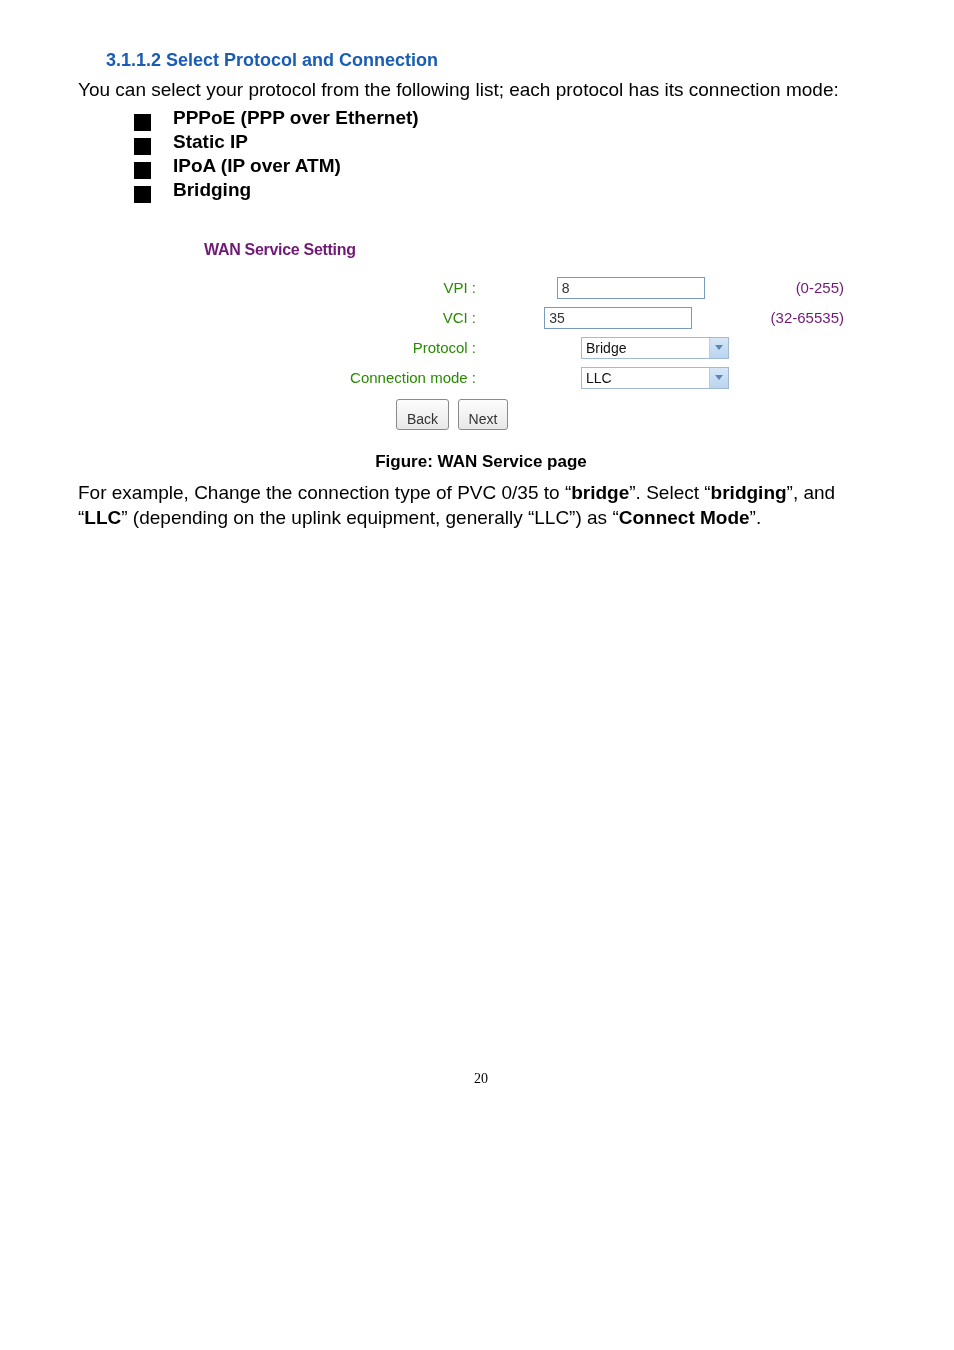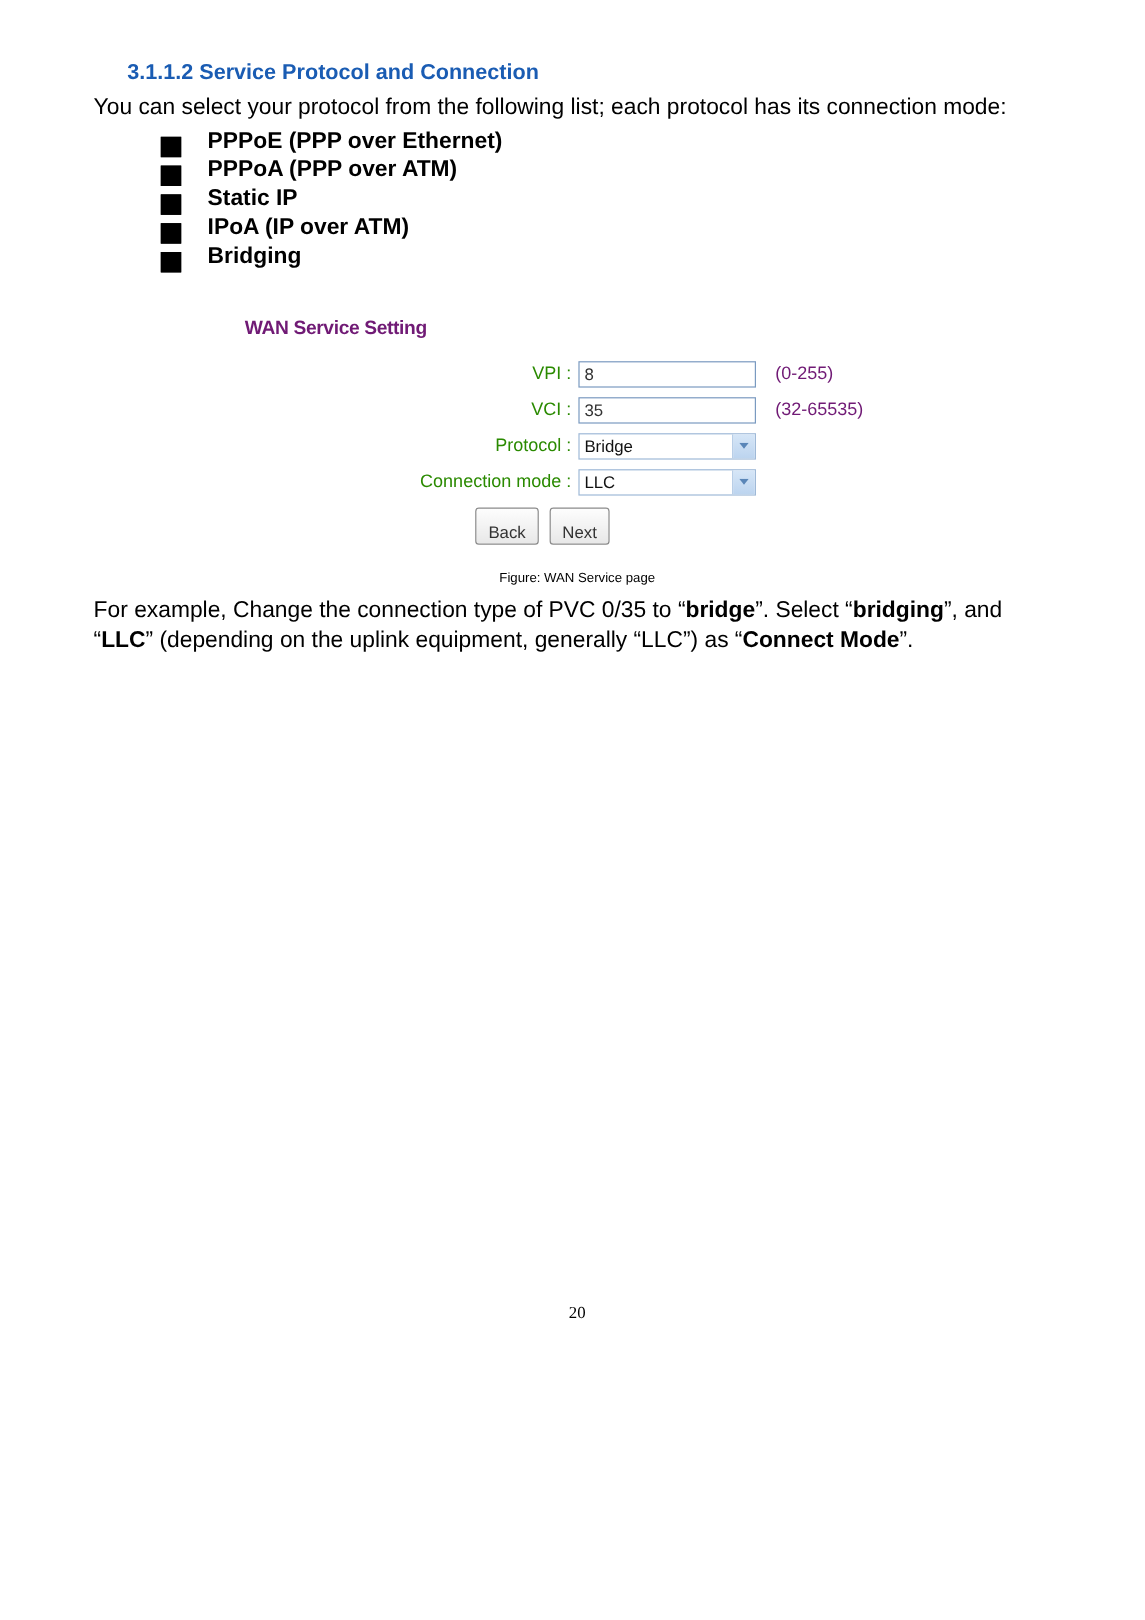--- a/index.html
+++ b/index.html
@@ -61,20 +61,21 @@
     font-weight: bold;
     font-size: 16px;
     margin-bottom: 14px;
     letter-spacing: -0.3px;
     margin-top: 40px;
   }
   .form-row {
     display: flex;
     align-items: center;
     height: 30px;
+    justify-content: space-between;
   }
   .label-col {
     width: 272px;
     text-align: right;
     color: #2a8a00;
     font-size: 15px;
     padding-right: 6px;
   }
   .field-col {
     width: 160px;
@@ -131,48 +132,44 @@
     border-radius: 3px;
     padding: 11px 10px 2px 10px;
     font-size: 14px;
     color: #333;
     background: linear-gradient(#fdfdfd, #e8e8e8);
     margin: 0 2px;
   }
 
   .figure-caption {
     text-align: center;
-    font-weight: normal;
-    font-size: 11px;
+    font-weight: bold;
+    font-size: 17px;
     margin: 22px 0 8px 0;
   }
   .footer-pageno {
     text-align: center;
     font-size: 14px;
     font-family: Liberation Serif, serif;
     margin-top: 540px;
     padding-bottom: 30px;
   }
 </style>
 </head>
 <body>
 
 <div class="page">
-  <div class="heading-blue">3.1.1.2 Service Protocol and Connection</div>
+  <div class="heading-blue">3.1.1.2 Select Protocol and Connection</div>
 
   <div class="body-text">You can select your protocol from the following list; each protocol has its connection mode:</div>
 
   <ul class="bullet-list">
     <li>
       <span class="sq"></span>
       <span class="bullet-text">PPPoE (PPP over Ethernet)</span>
-    </li>
-    <li>
-      <span class="sq"></span>
-      <span class="bullet-text">PPPoA (PPP over ATM)</span>
     </li>
     <li>
       <span class="sq"></span>
       <span class="bullet-text">Static IP</span>
     </li>
     <li>
       <span class="sq"></span>
       <span class="bullet-text">IPoA (IP over ATM)</span>
     </li>
     <li>

